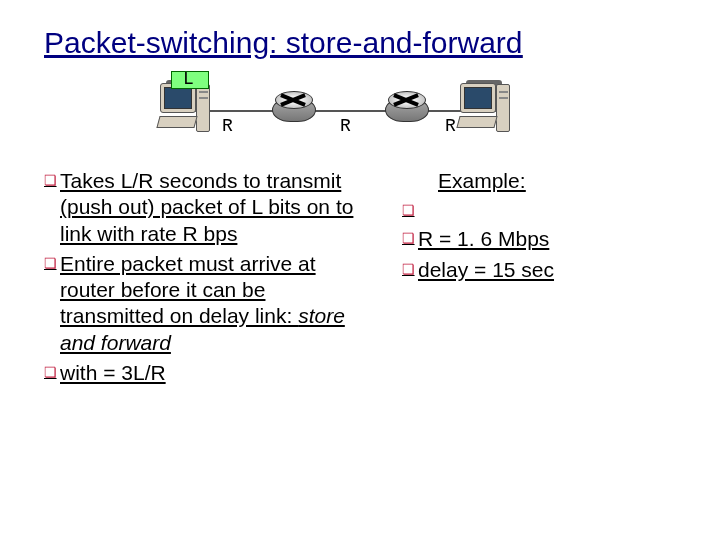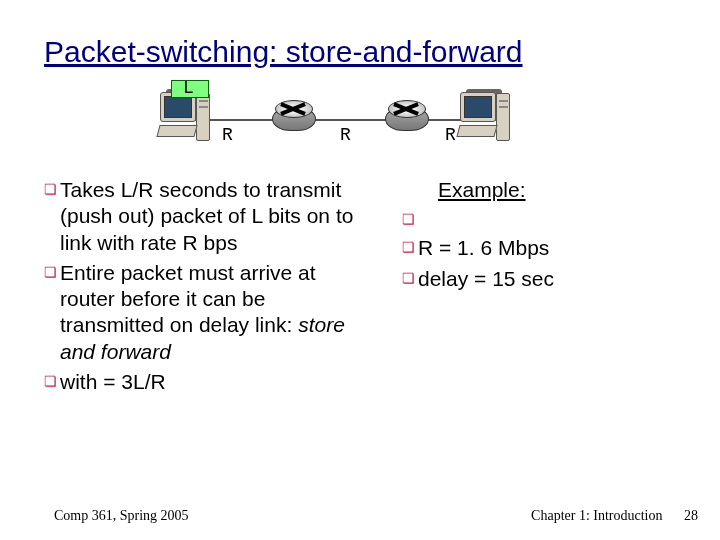--- a/index.html
+++ b/index.html
@@ -1,17 +1,17 @@
 <!DOCTYPE html>
 <html><head>
 <meta charset="utf-8">
 <style>
   * { box-sizing: border-box; margin: 0; padding: 0; }
   html, body { width: 720px; height: 540px; font-family: Arial, Helvetica, sans-serif; background: #fff; }
-  .slide { width: 720px; height: 540px; position: relative; padding-top: 35px; }
+  .slide { width: 720px; height: 540px; position: relative; padding-top: 26px; text-decoration: underline; }
   .title { color: #000080; font-size: 30px; text-decoration: underline; padding-left: 44px; }
   .diagram { position: relative; height: 100px; margin-top: 6px; }
   .pc { position: absolute; width: 52px; height: 60px; }
   .pc .monitor-back { position: absolute; left: 6px; top: 0; width: 36px; height: 30px; background: #666; border-radius: 3px; }
   .pc .monitor { position: absolute; left: 0; top: 3px; width: 36px; height: 30px; background: #d8d0c0; border: 1px solid #555; border-radius: 3px; }
   .pc .monitor .screen { position: absolute; left: 3px; top: 3px; width: 28px; height: 22px; background: #2a4a6a; border: 1px solid #333; }
   .pc .tower { position: absolute; left: 36px; top: 4px; width: 14px; height: 48px; background: #d8d0c0; border: 1px solid #555; border-radius: 2px; }
   .pc .tower .slot { position: absolute; left: 2px; width: 9px; height: 2px; background: #888; }
   .pc .keyboard { position: absolute; left: -2px; top: 36px; width: 38px; height: 12px; background: #d8d0c0; border: 1px solid #555; transform: skewX(-15deg); }
   .router { position: absolute; width: 44px; height: 40px; }
@@ -114,20 +114,13 @@
         <div class="sq">❏</div>
         <div class="txt">R = 1. 6 Mbps</div>
       </div>
       <div class="bullet-row">
         <div class="sq">❏</div>
         <div class="txt">delay = 15 sec</div>
       </div>
     </div>
   </div>
 
-  <div class="footer">
-    <div class="left">Comp 361,    Spring 2005</div>
-    <div class="right">
-      <span>Chapter 1: Introduction</span>
-      <span class="page-num">28</span>
-    </div>
-  </div>
 </div>
 
 </body></html>

